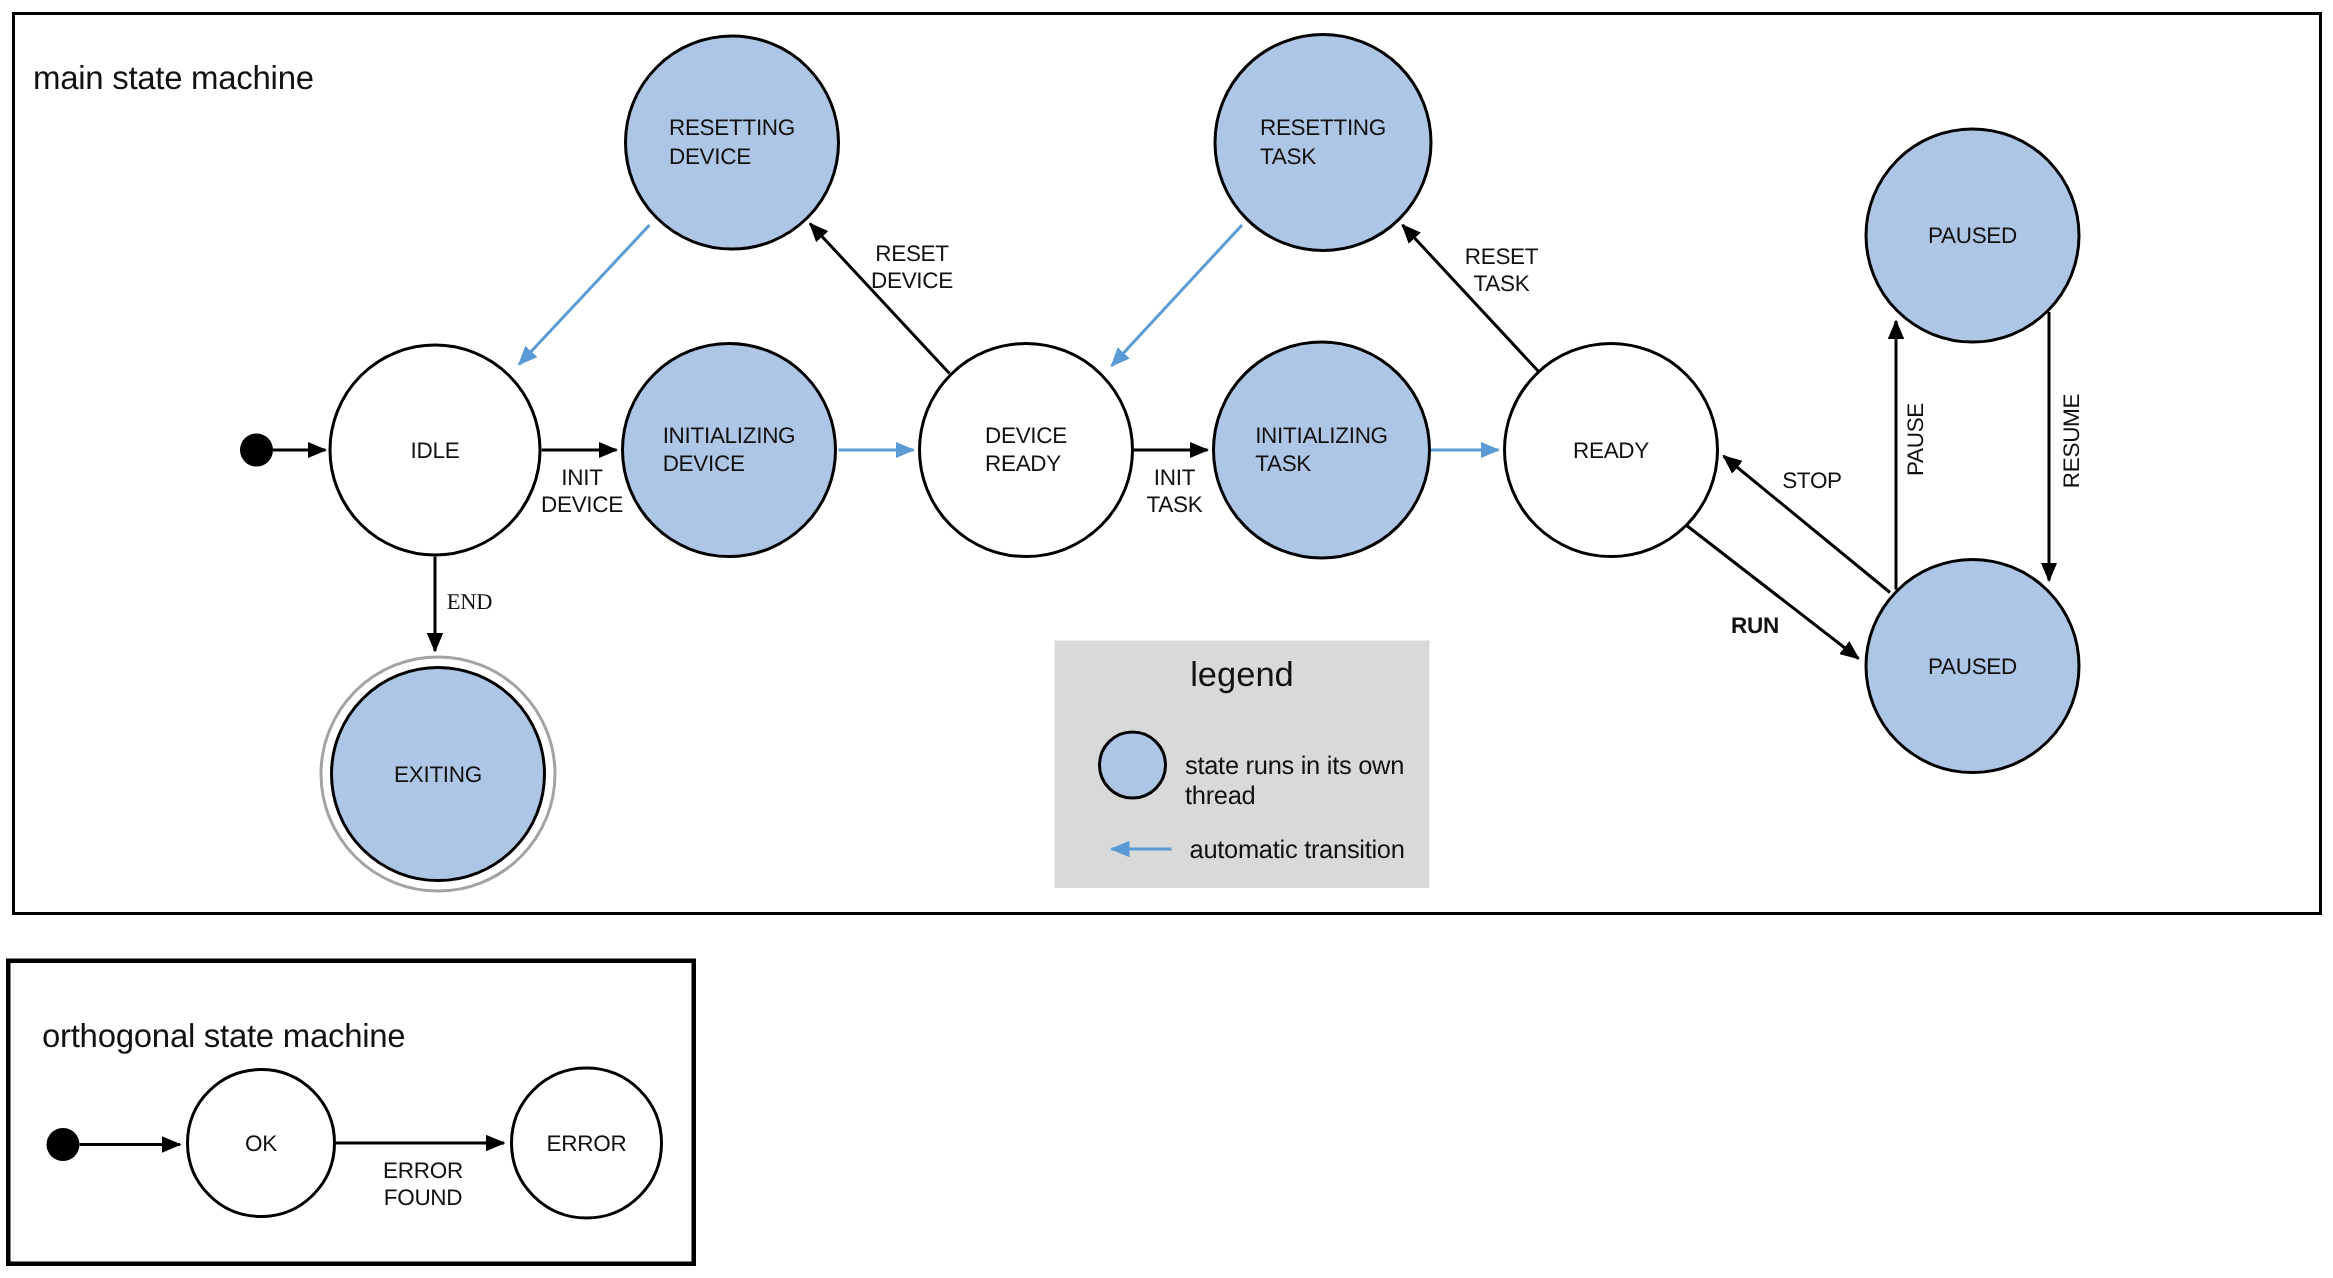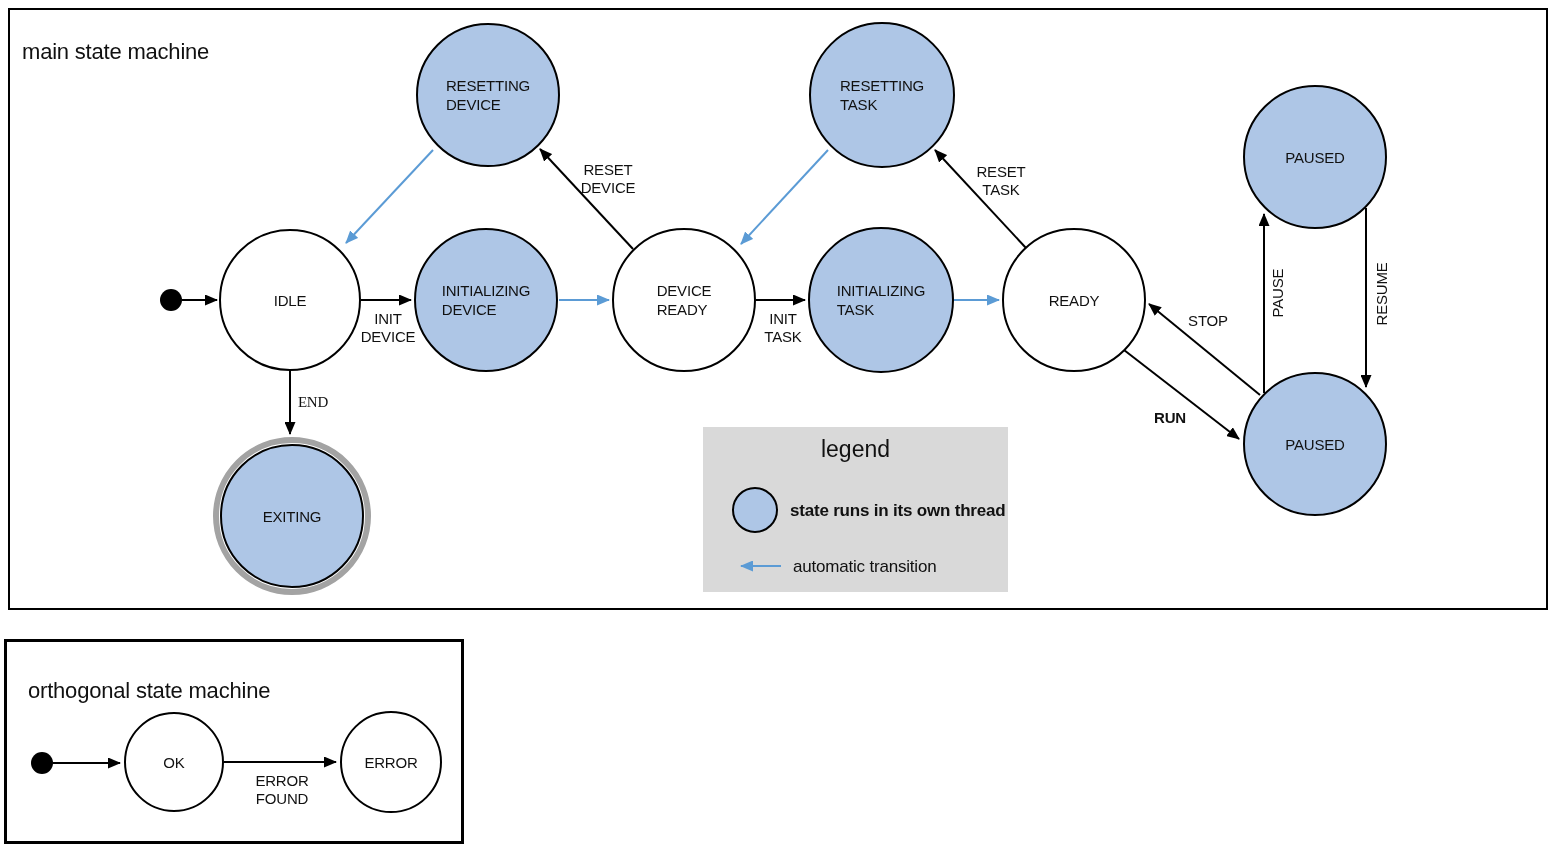--- a/index.html
+++ b/index.html
@@ -50,21 +50,21 @@
   }
   .state.thread { background: var(--thread-fill, #aec6e6); }
   .dot {
     position: absolute;
     background: #000;
     border-radius: 50%;
     z-index: 2;
   }
   .final-ring {
     position: absolute;
-    border: 6px solid #a3a3a3;
+    border: 2px solid #a3a3a3;
     border-radius: 50%;
     background: #fff;
     z-index: 2;
     display: flex; align-items: center; justify-content: center;
   }
   .final-ring .state {
     position: static;
     z-index: 3;
   }
   .edge-label {
@@ -74,40 +74,40 @@
     line-height: 18px;
     letter-spacing: -0.2px;
     text-align: center;
     white-space: pre-line;
     z-index: 3;
   }
   .edge-label.vertical { transform: translate(-50%, -50%) rotate(-90deg); white-space: nowrap; }
 
   #legend-panel {
     position: absolute;
-    left: 703px; top: 427px; width: 305px; height: 165px;
+    left: 703px; top: 427px; width: 250px; height: 165px;
     background: var(--legend-bg, #d9d9d9);
     z-index: 2;
   }
   #legend-title {
     position: absolute;
     left: 0; right: 0; top: 9px;
     text-align: center;
     font-size: 23px;
   }
   #legend-swatch {
     position: absolute;
     left: 29px; top: 60px;
     width: 46px; height: 46px;
     border: 2px solid #000; border-radius: 50%;
     background: var(--thread-fill, #aec6e6);
   }
   #legend-thread-text {
     position: absolute; left: 87px; top: 74px;
-    font-size: 17px; letter-spacing: -0.2px; font-weight: bold;
+    font-size: 17px; letter-spacing: -0.2px;
   }
   #legend-arrow-svg { position: absolute; left: 28px; top: 128px; }
   #legend-auto-text {
     position: absolute; left: 90px; top: 130px;
     font-size: 17px; letter-spacing: -0.2px;
   }
 </style>
 </head>
 <body>
 

